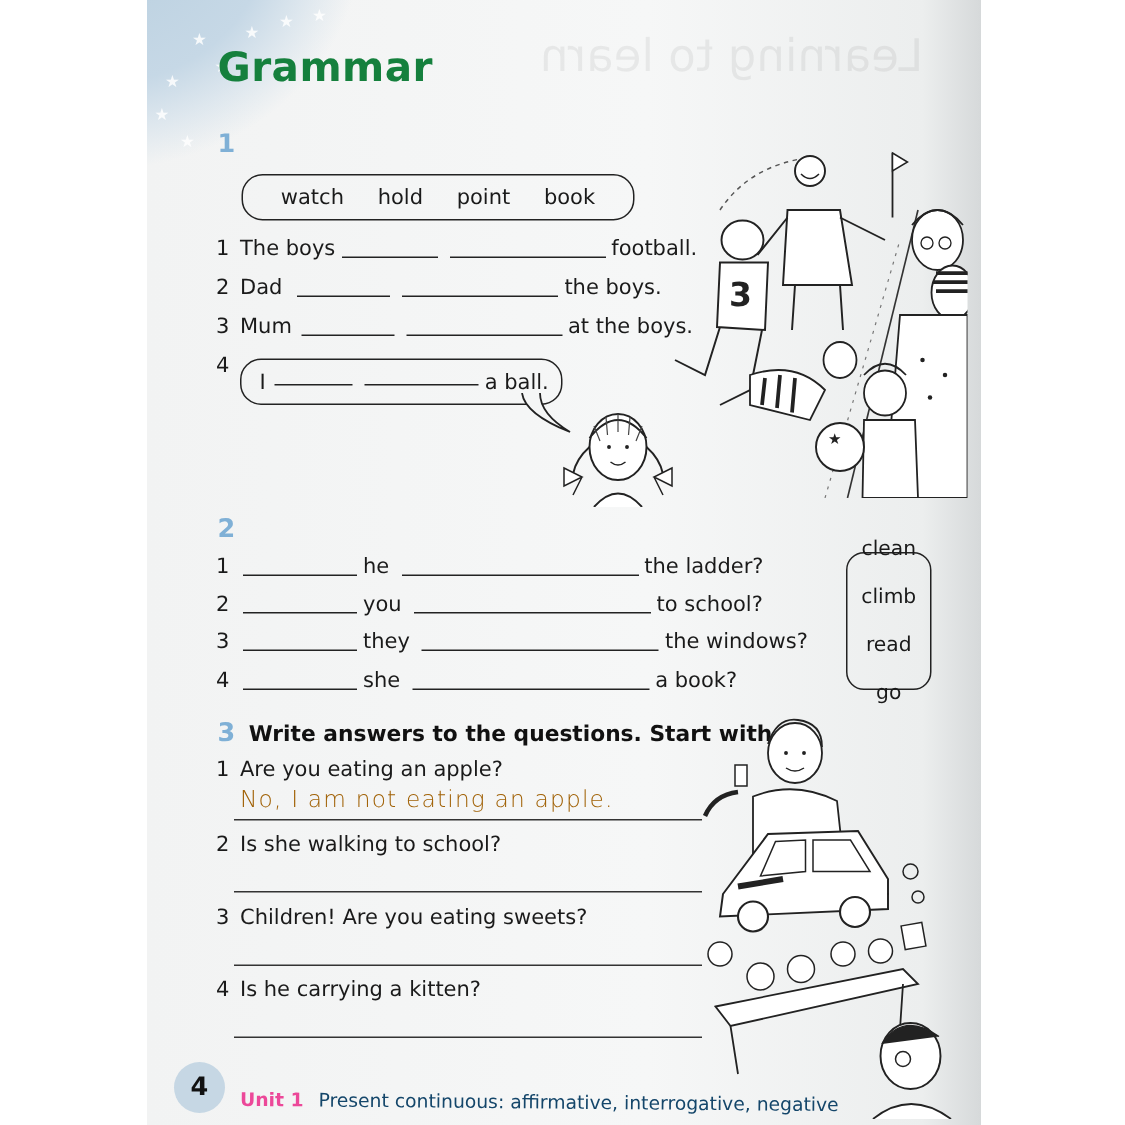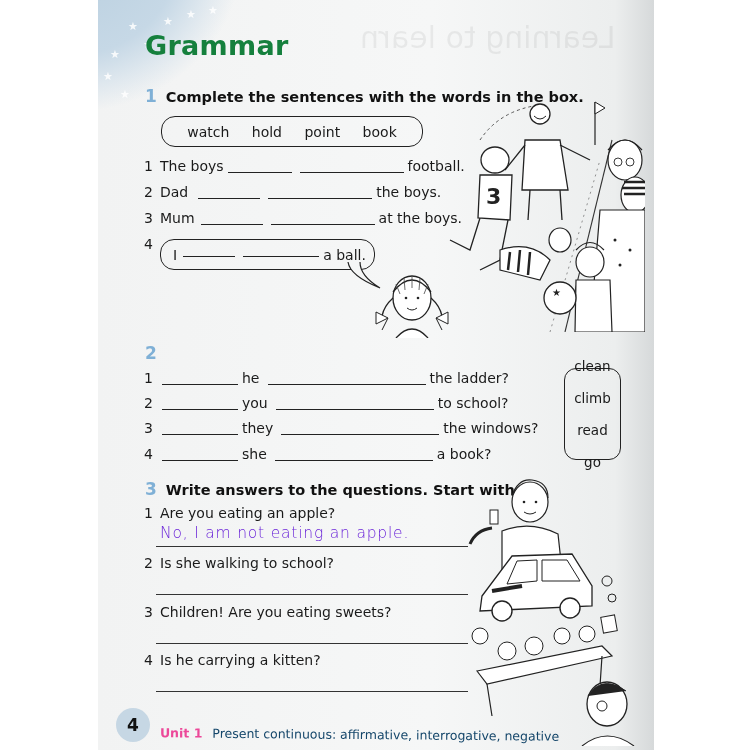--- a/index.html
+++ b/index.html
@@ -50,21 +50,21 @@
     .word-box-2 {
       position: absolute; left: 564px; top: 368px; width: 57px; height: 92px;
       border: 1.3px solid #222; border-radius: 12px;
       display: flex; flex-direction: column; align-items: center; justify-content: center; gap: 14px;
       font-size: 13.5px; line-height: 18px;
     }
 
     .answer-line { position: absolute; border-bottom: 1px solid #333; height: 1px; }
     .handwriting {
       position: absolute; left: 160px; top: 524px; font-family: "DejaVu Sans", sans-serif;
-      font-size: 15.5px; color: #6d28d9; letter-spacing: 0.8px; font-weight: 300;
+      font-size: 15.5px; color: #a16207; letter-spacing: 0.8px; font-weight: 300;
     }
 
     .illus { position: absolute; }
 
     .footer-badge {
       position: absolute; left: 116px; top: 708px; width: 34px; height: 34px; border-radius: 50%;
       background: #c6d7e4; display: flex; align-items: center; justify-content: center;
       font-weight: bold; font-size: 17px; color: #111;
     }
     .footer-text { position: absolute; left: 160px; top: 727px; font-size: 12.5px; color: #1a1a1a; white-space: nowrap; transform: rotate(0.5deg); }
@@ -86,21 +86,20 @@
     <span class="star" style="left:140px;top:44px">★</span>
   </div>
 </div>
 
 <div class="ghost-title">Learning to learn</div>
 
 <h1 class="title">Grammar</h1>
 
 <div class="ex-head" style="left:145px;top:86px">
   <span class="ex-num">1</span>
-  <span>Complete the sentences with the words in the box.</span>
 </div>
 
 <div class="word-box">
   <span>watch</span>
   <span>hold</span>
   <span>point</span>
   <span>book</span>
 </div>
 
 <div class="line" style="left:144px;top:158px">

